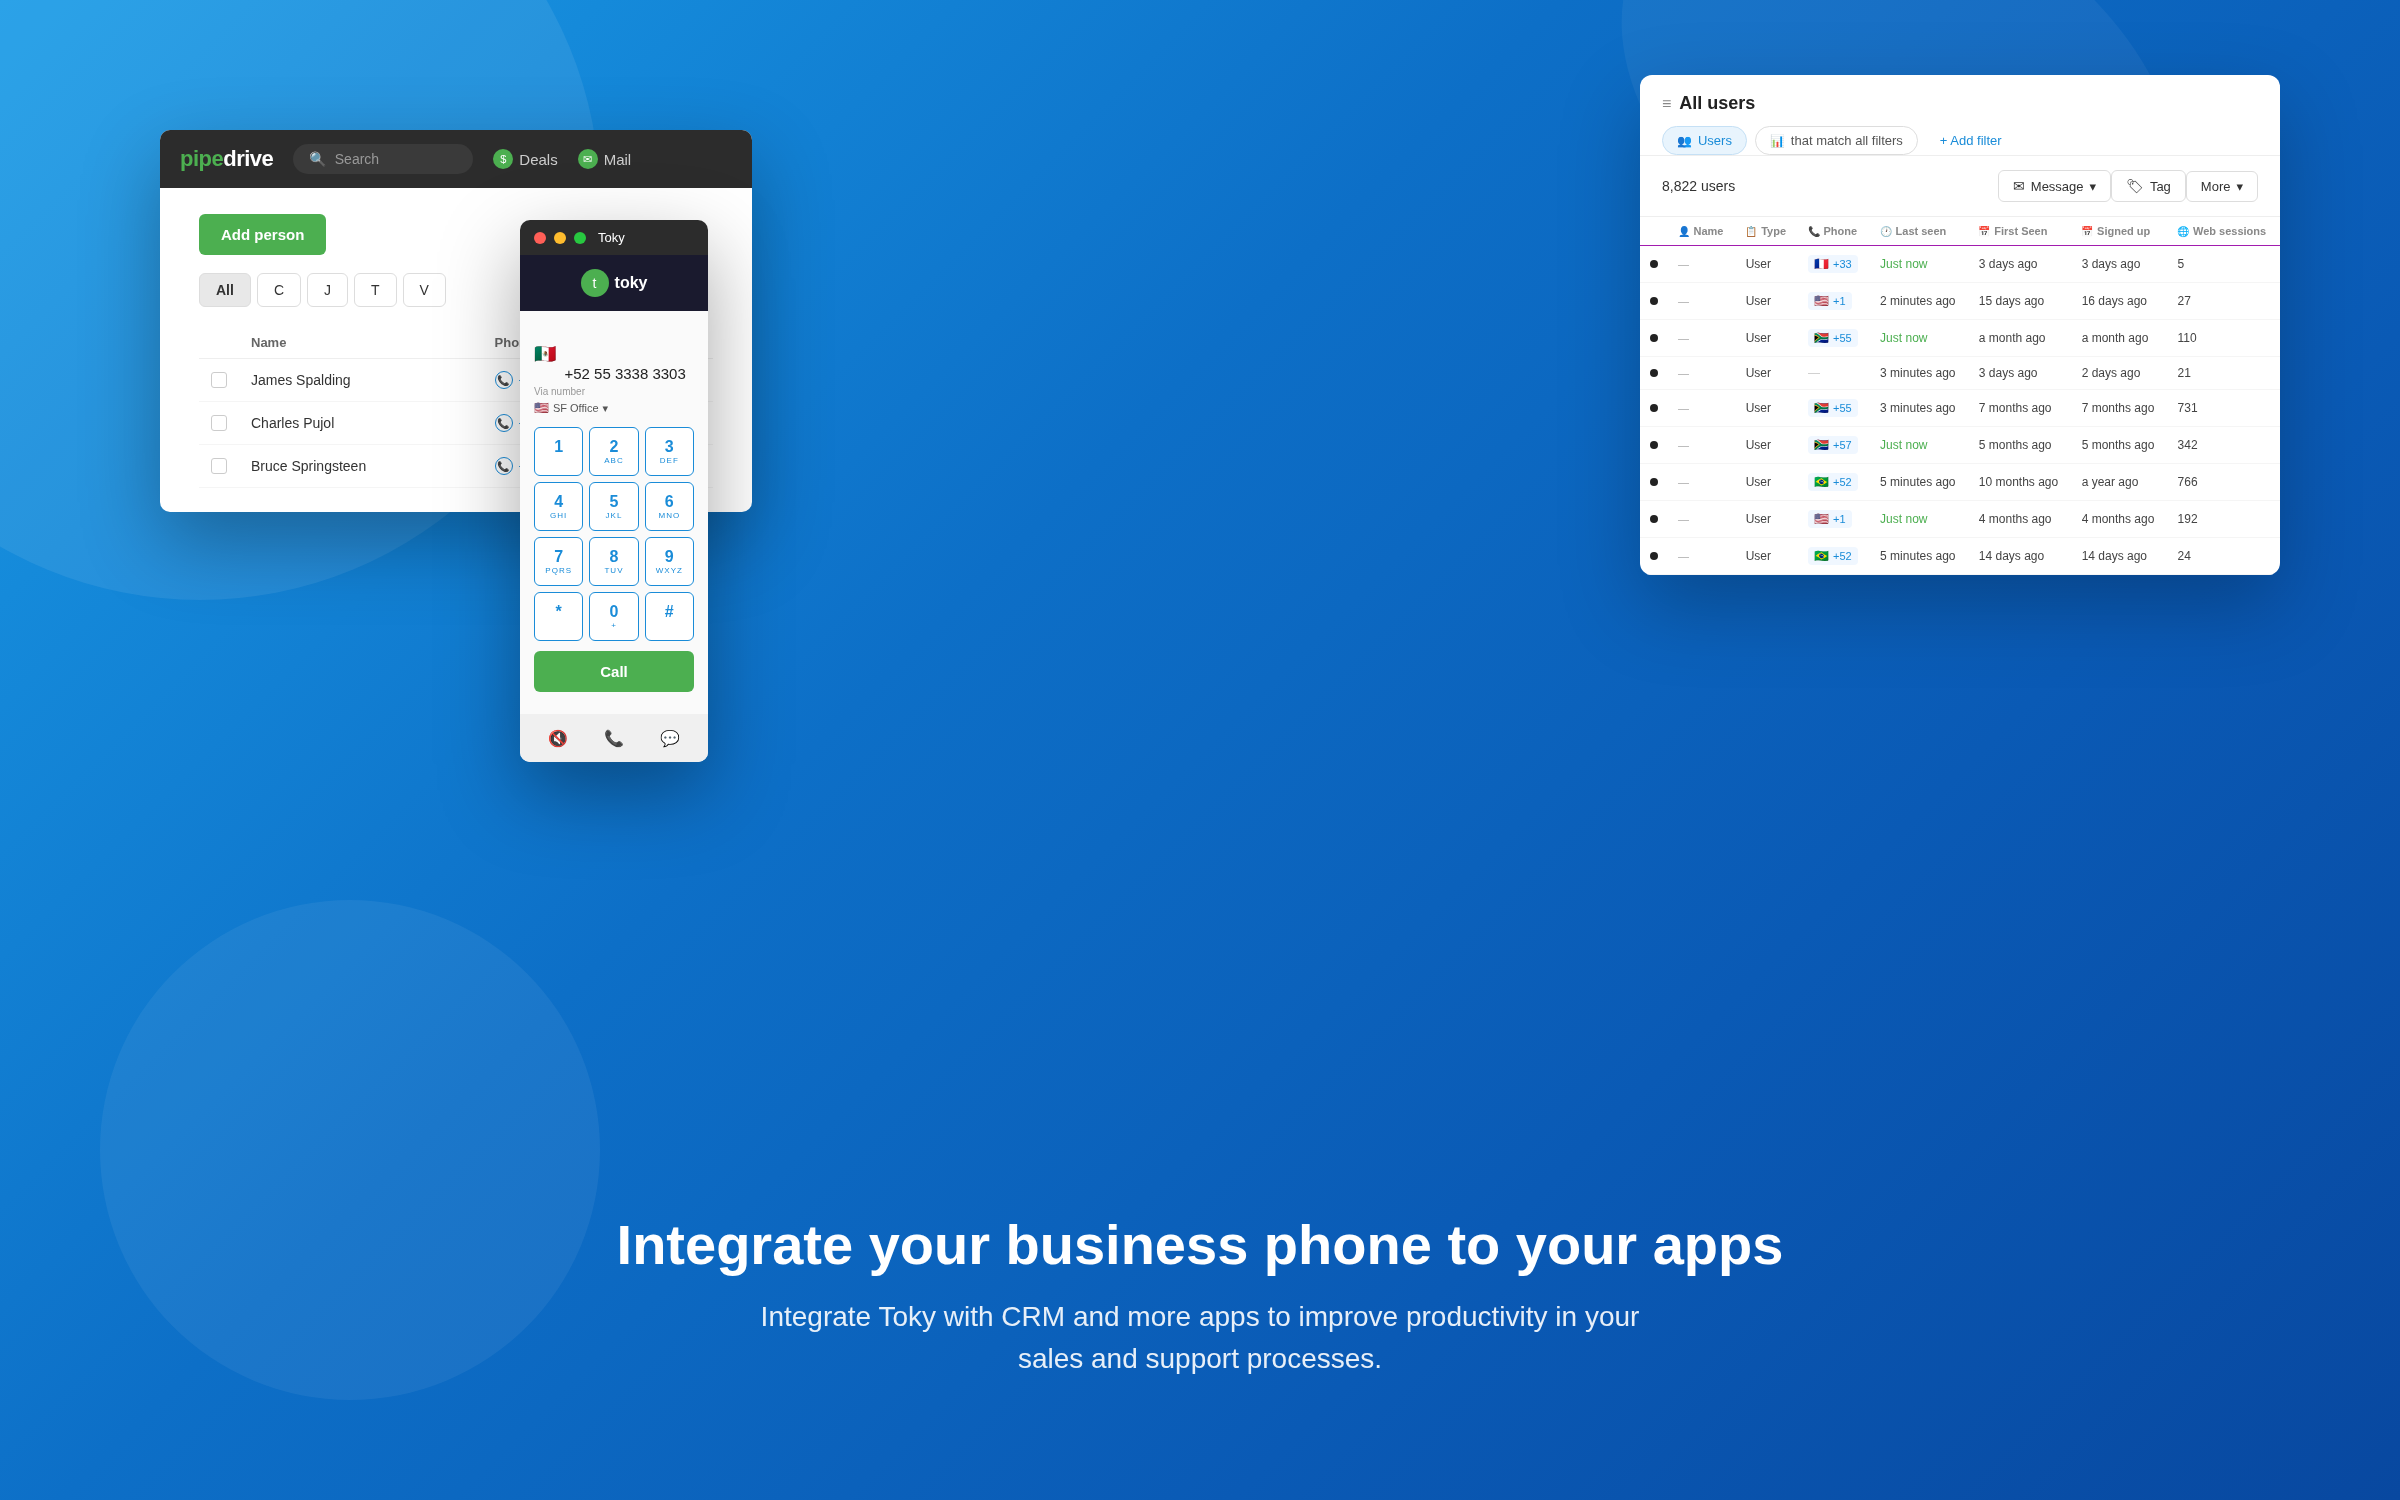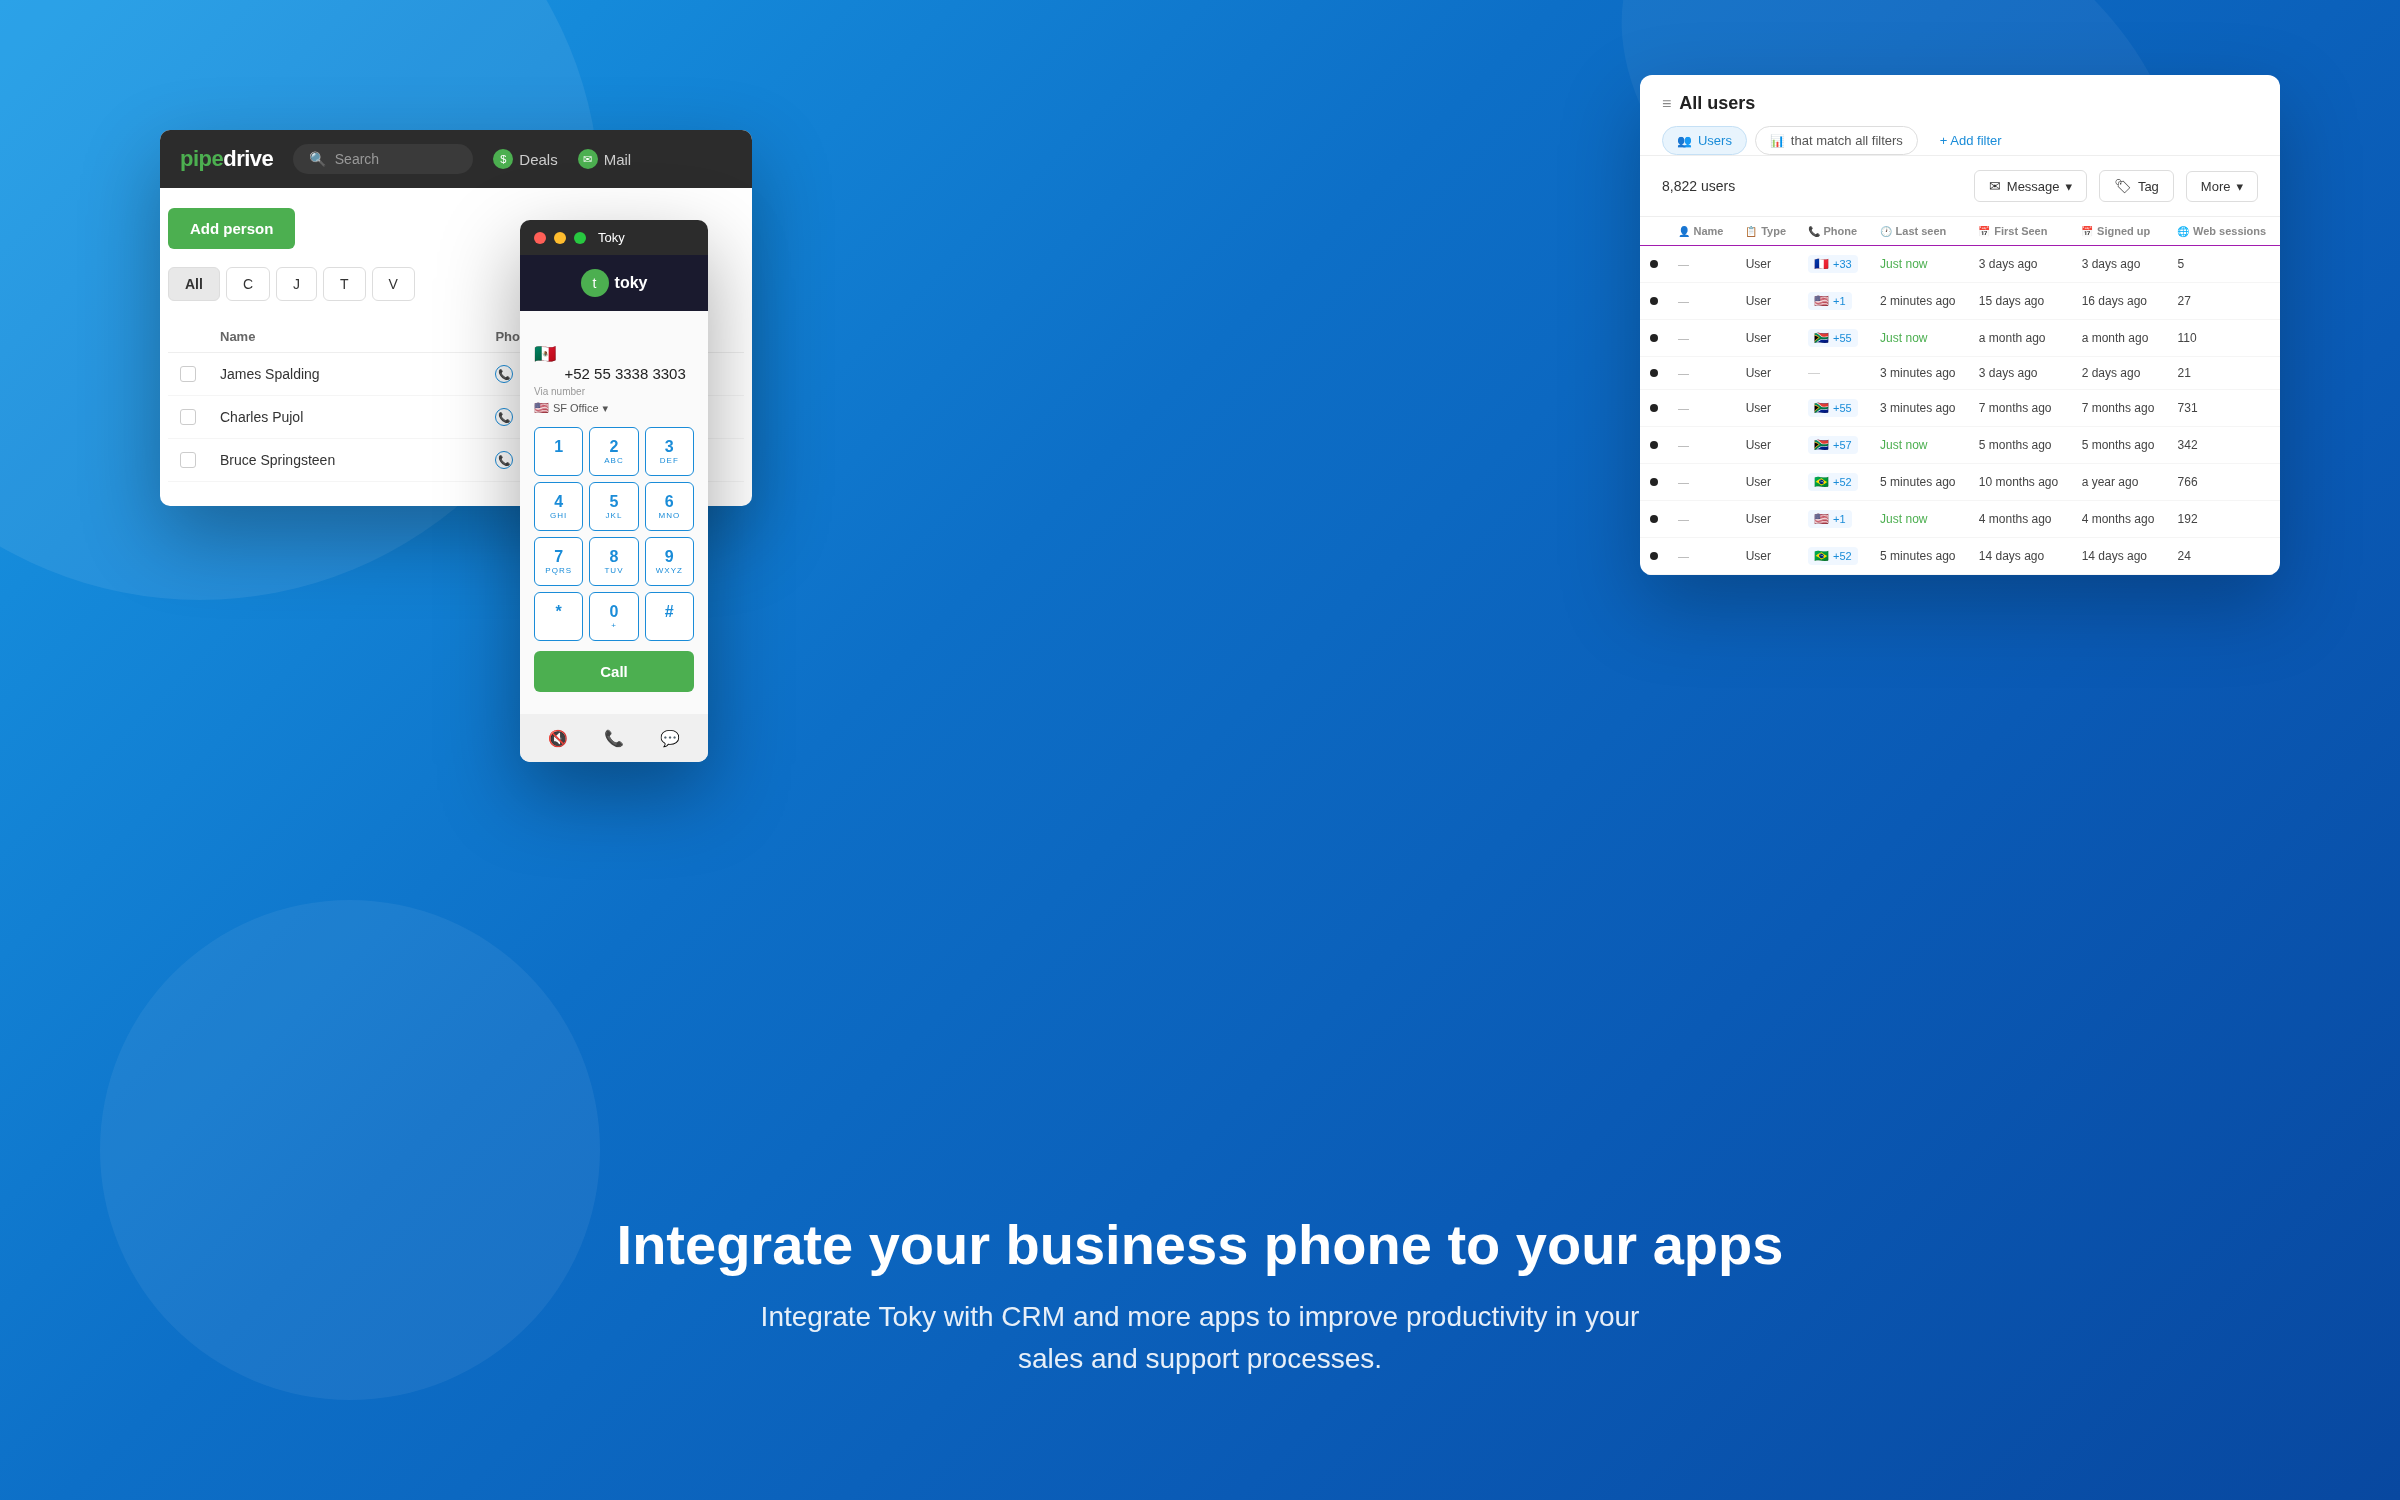--- a/index.html
+++ b/index.html
@@ -119,21 +119,22 @@
       border-radius: 50%;
       background: #4CAF50;
       display: flex;
       align-items: center;
       justify-content: center;
       font-size: 11px;
       color: white;
     }
 
     .pipedrive-body {
-      padding: 20px 8px 24px;
+      padding: 20px 39px 24px;
+      margin-top: 6px;
     }
 
     .add-person-btn {
       background: #4CAF50;
       color: white;
       border: none;
       border-radius: 6px;
       padding: 12px 22px;
       font-size: 15px;
       font-weight: 600;
@@ -424,21 +425,20 @@
       border: none;
     }
     .filter-chip .chip-icon {
       font-size: 12px;
     }
 
     .users-toolbar {
       padding: 14px 22px;
       display: flex;
       align-items: center;
-      gap: 12px;
       border-bottom: 1px solid #eee;
     }
     .users-count {
       font-size: 14px;
       color: #333;
       font-weight: 500;
       flex: 1;
     }
     .toolbar-btn {
       padding: 7px 14px;

